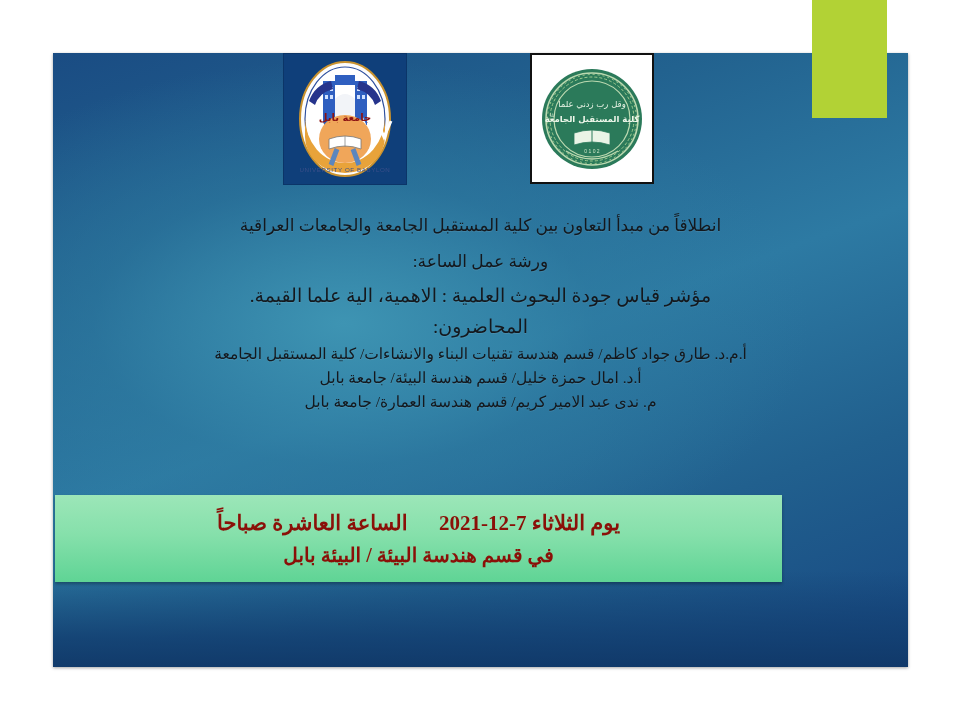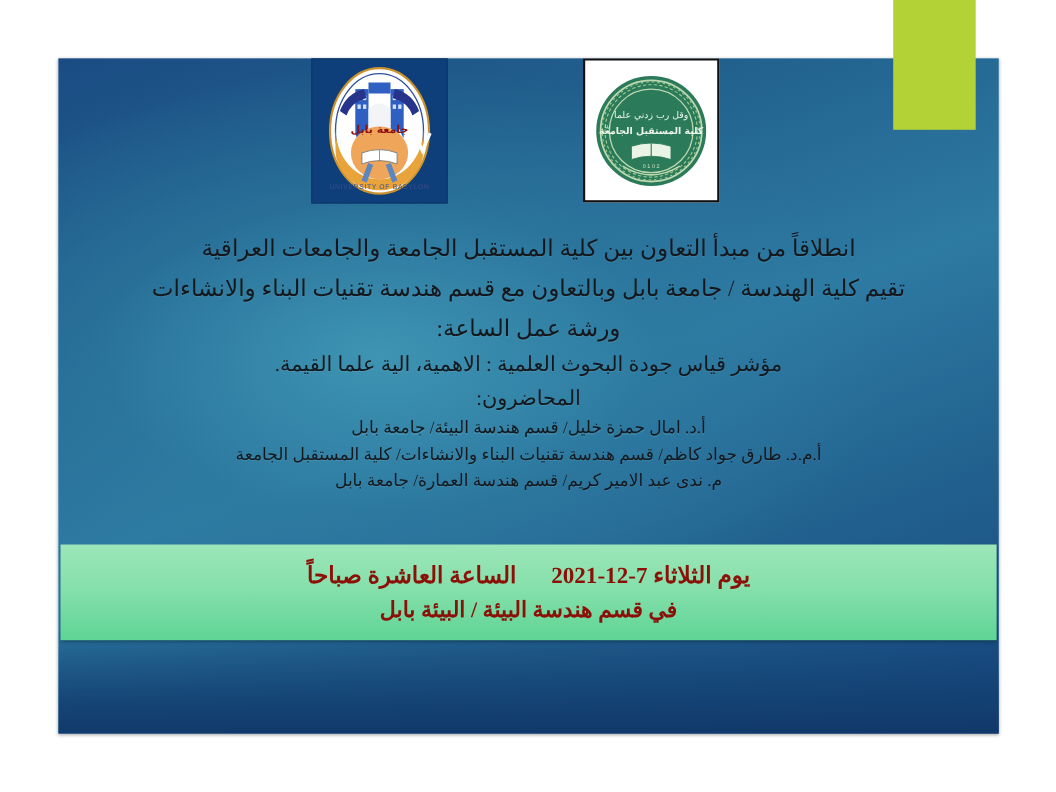--- a/index.html
+++ b/index.html
@@ -125,39 +125,39 @@
     color: #111418;
     direction: rtl;
   }
   .t-line {
     display: block;
     white-space: nowrap;
     color: #14181d;
     text-shadow: 0 1px 0 rgba(255,255,255,0.08);
   }
   .t-big {
-    font-size: 21px;
+    font-size: 17px;
     line-height: 36px;
     letter-spacing: 0px;
   }
   .t-mid {
     font-size: 19px;
     line-height: 31px;
   }
   .t-small {
     font-size: 15.5px;
     line-height: 24px;
   }
 
   
   #green-banner {
     position: absolute;
     left: 2px;          
     top: 442px;         
-    width: 851px;       
+    width: 727px;       
     height: 87px;
     background: linear-gradient(to bottom, #9ce6b8 0%, #86e0ab 45%, #5fd495 100%);
     box-shadow: 0 2px 3px rgba(0,0,0,0.30);
     z-index: 4;
     display: flex;
     flex-direction: column;
     align-items: center;
     justify-content: center;
     direction: rtl;
   }
@@ -245,26 +245,25 @@
           </text>
 
           <path d="M26 84 Q52 100 78 84" fill="none" stroke="#bcd9b0" stroke-width="1.4"></path>
           <text x="52" y="86" text-anchor="middle" font-family="'Liberation Sans', sans-serif" font-size="5" fill="#cfe6c8">2 0 1 0</text>
         </svg>
       </div>
     </div>
 
     <div id="body-text">
       <span class="t-line t-big">انطلاقاً من مبدأ التعاون بين كلية المستقبل الجامعة والجامعات العراقية</span>
-      <span class="t-line t-big">تقيم كلية الهندسة / جامعة بابل وبالتعاون مع قسم هندسة تقنيات البناء والانشاءات</span>
       <span class="t-line t-big">ورشة عمل الساعة:</span>
       <span class="t-line t-mid">مؤشر قياس جودة البحوث العلمية : الاهمية، الية علما القيمة.</span>
       <span class="t-line t-mid">المحاضرون:</span>
+      <span class="t-line t-small">أ.م.د. طارق جواد كاظم/ قسم هندسة تقنيات البناء والانشاءات/ كلية المستقبل الجامعة</span>
       <span class="t-line t-small">أ.د. امال حمزة خليل/ قسم هندسة البيئة/ جامعة بابل</span>
-      <span class="t-line t-small">أ.م.د. طارق جواد كاظم/ قسم هندسة تقنيات البناء والانشاءات/ كلية المستقبل الجامعة</span>
       <span class="t-line t-small">م. ندى عبد الامير كريم/ قسم هندسة العمارة/ جامعة بابل</span>
     </div>
 
     <div id="slide-bottom-shade"></div>
 
     <div id="green-banner">
       <span class="banner-line">يوم الثلاثاء 7-12-2021      الساعة العاشرة صباحاً</span>
       <span class="banner-line second">في قسم هندسة البيئة / البيئة بابل</span>
     </div>
 

